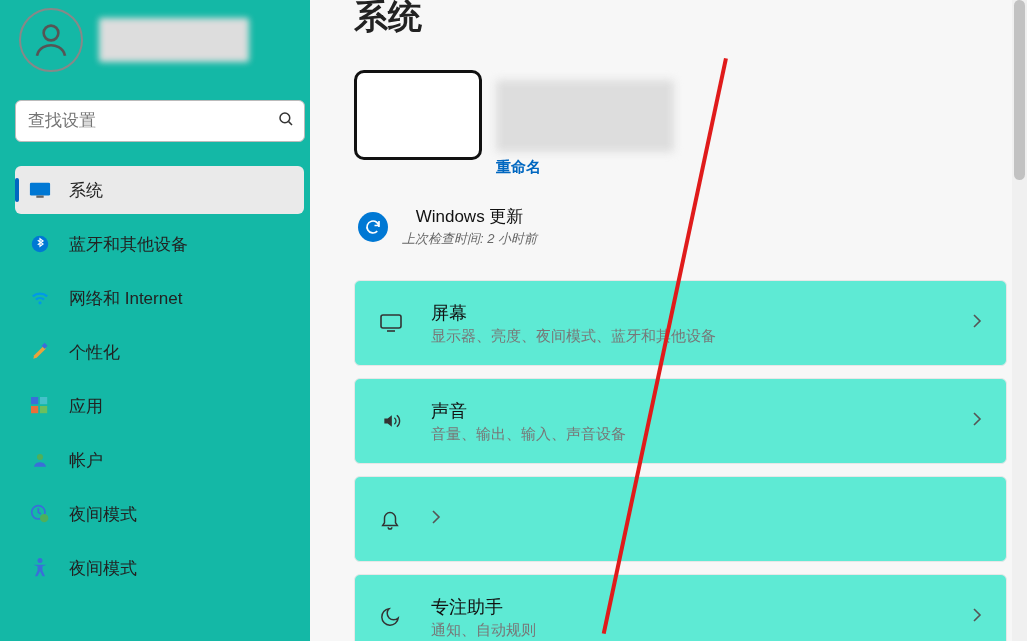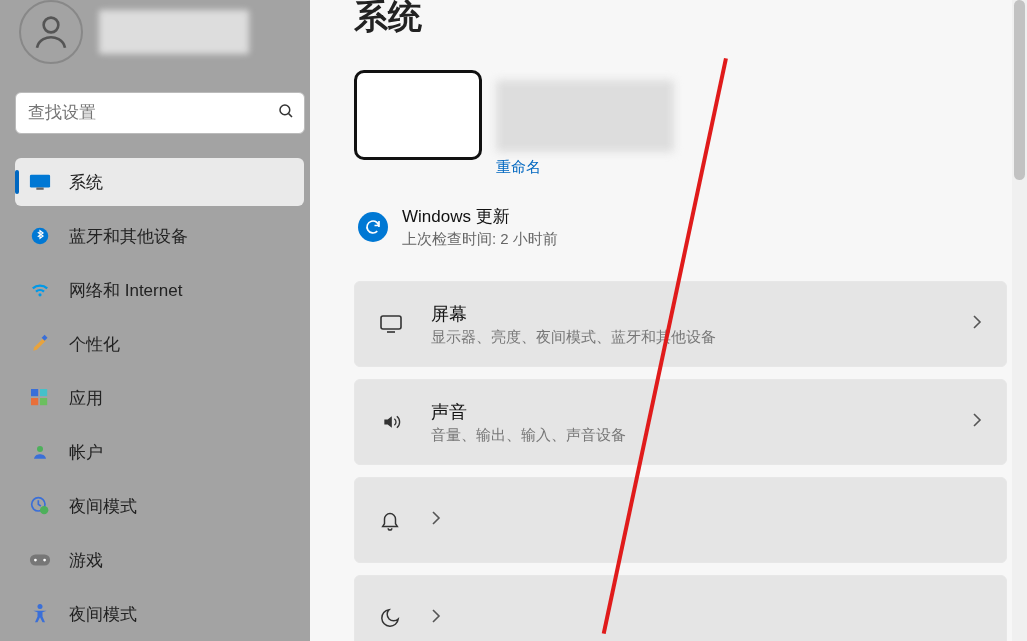--- a/index.html
+++ b/index.html
@@ -7,22 +7,22 @@
       font-family: "Segoe UI", "Microsoft YaHei", sans-serif;
       background: #f7f7f7;
       width: 1027px;
       height: 641px;
       overflow: hidden;
       position: relative;
     }
     .container { display: flex; height: 100%; }
     .sidebar {
       width: 310px;
-      padding: 0 6px 0 15px;
-      background: #a3a3a3;
+      padding: 8px 6px 0 15px;
+      background: #14b8a6;
     }
     .user-block { display: flex; align-items: center; gap: 16px; padding: 0 0 18px 4px; }
     .avatar-circle {
       width: 64px; height: 64px;
       border-radius: 50%;
       border: 2px solid #888;
       display: flex; align-items: center; justify-content: center;
       color: #555;
     }
     .user-name-blur {
@@ -81,33 +81,33 @@
       font-size: 34px;
       font-weight: 600;
       color: #222;
       margin-bottom: 30px;
       margin-top: -6px;
     }
     .device-row { display: flex; align-items: flex-start; gap: 14px; margin-bottom: 28px; }
     .monitor-thumb { width: 128px; height: 90px; border: 3px solid #111; border-radius: 10px; background: #fff; }
     .device-info { padding-top: 10px; }
     .device-text-blur { width: 178px; height: 72px; background: #ddd; filter: blur(4px); border-radius:2px; }
-    .device-link { color: #0067c0; font-size: 15px; margin-top: 6px; display:inline-block; }
-
-    .update-row { display: flex; align-items: center; gap: 14px; margin: 8px 0 32px 4px; }
+    .device-link { color: #0067c0; font-size: 15px; margin-top: 6px; display:inline-block;font-weight:bold; }
+
+    .update-row { display: flex; align-items: center; gap: 14px; margin: 8px 0 32px 4px; text-align: center; }
     .update-icon {
       width: 30px; height: 30px; border-radius: 50%;
       background: #0078d4; display:flex; align-items:center; justify-content:center;
       color: #fff;
     }
     .update-title { font-size: 17px; color: #111; }
-    .update-sub { font-size: 15px; color: #666; margin-top: 2px; }
+    .update-sub { font-size: 13px; color: #666; margin-top: 2px; font-style: italic; }
 
     .setting-card {
-      background: #e5e5e5;
+      background: #5eead4;
       border: 1px solid #e7e7e7;
       border-radius: 6px;
       height: 86px;
       display: flex;
       align-items: center;
       padding: 0 24px;
       margin-bottom: 12px;
       cursor: pointer;
     }
     .card-icon { width: 26px; color: #333; margin-right: 26px; display:flex; }
@@ -221,30 +221,20 @@
           <svg width="20" height="20" viewBox="0 0 24 24">
               <circle cx="10" cy="10" r="8" fill="none" stroke="#3a6fd8" stroke-width="2"></circle>
               <path d="M10 5v5l3 2" stroke="#3a6fd8" stroke-width="2" fill="none"></path>
               <circle cx="17" cy="17" r="5" fill="#4db05b"></circle>
             </svg>
         </span>
         <span>夜间模式</span>
       </div>
       <div class="nav-item">
         <span class="nav-icon">
-          <svg width="22" height="16" viewBox="0 0 24 16">
-              <rect x="1" y="2" width="22" height="12" rx="6" fill="#777"></rect>
-              <circle cx="7" cy="8" r="1.5" fill="#fff"></circle>
-              <circle cx="17" cy="8" r="1.5" fill="#fff"></circle>
-            </svg>
-        </span>
-        <span>游戏</span>
-      </div>
-      <div class="nav-item">
-        <span class="nav-icon">
           <svg width="18" height="20" viewBox="0 0 20 24" fill="#3a6fd8">
               <circle cx="10" cy="3" r="3"></circle>
               <path d="M2 8h16l-5 2v5l3 7h-3l-3-6-3 6H4l3-7v-5z"></path>
             </svg>
         </span>
         <span>夜间模式</span>
       </div>
     </nav>
   </aside>
 
@@ -313,20 +303,24 @@
             <path d="M2 2l6 6-6 6"></path>
           </svg></span>
     </div>
 
     <div class="setting-card">
       <span class="card-icon">
         <svg width="22" height="22" viewBox="0 0 24 24" fill="none" stroke="currentColor" stroke-width="1.6">
             <path d="M21 13A9 9 0 1111 3a7 7 0 0010 10z"></path>
           </svg>
       </span>
+      <div class="card-text">
+        <div class="card-title">专注助手</div>
+        <div class="card-sub">通知、自动规则</div>
+      </div>
       <span class="card-chevron"><svg width="10" height="16" viewBox="0 0 10 16" fill="none" stroke="currentColor" stroke-width="1.6">
             <path d="M2 2l6 6-6 6"></path>
           </svg></span>
     </div>
 
   </main>
 
   <div class="scrollbar">
     <div class="scroll-thumb"></div>
   </div>

